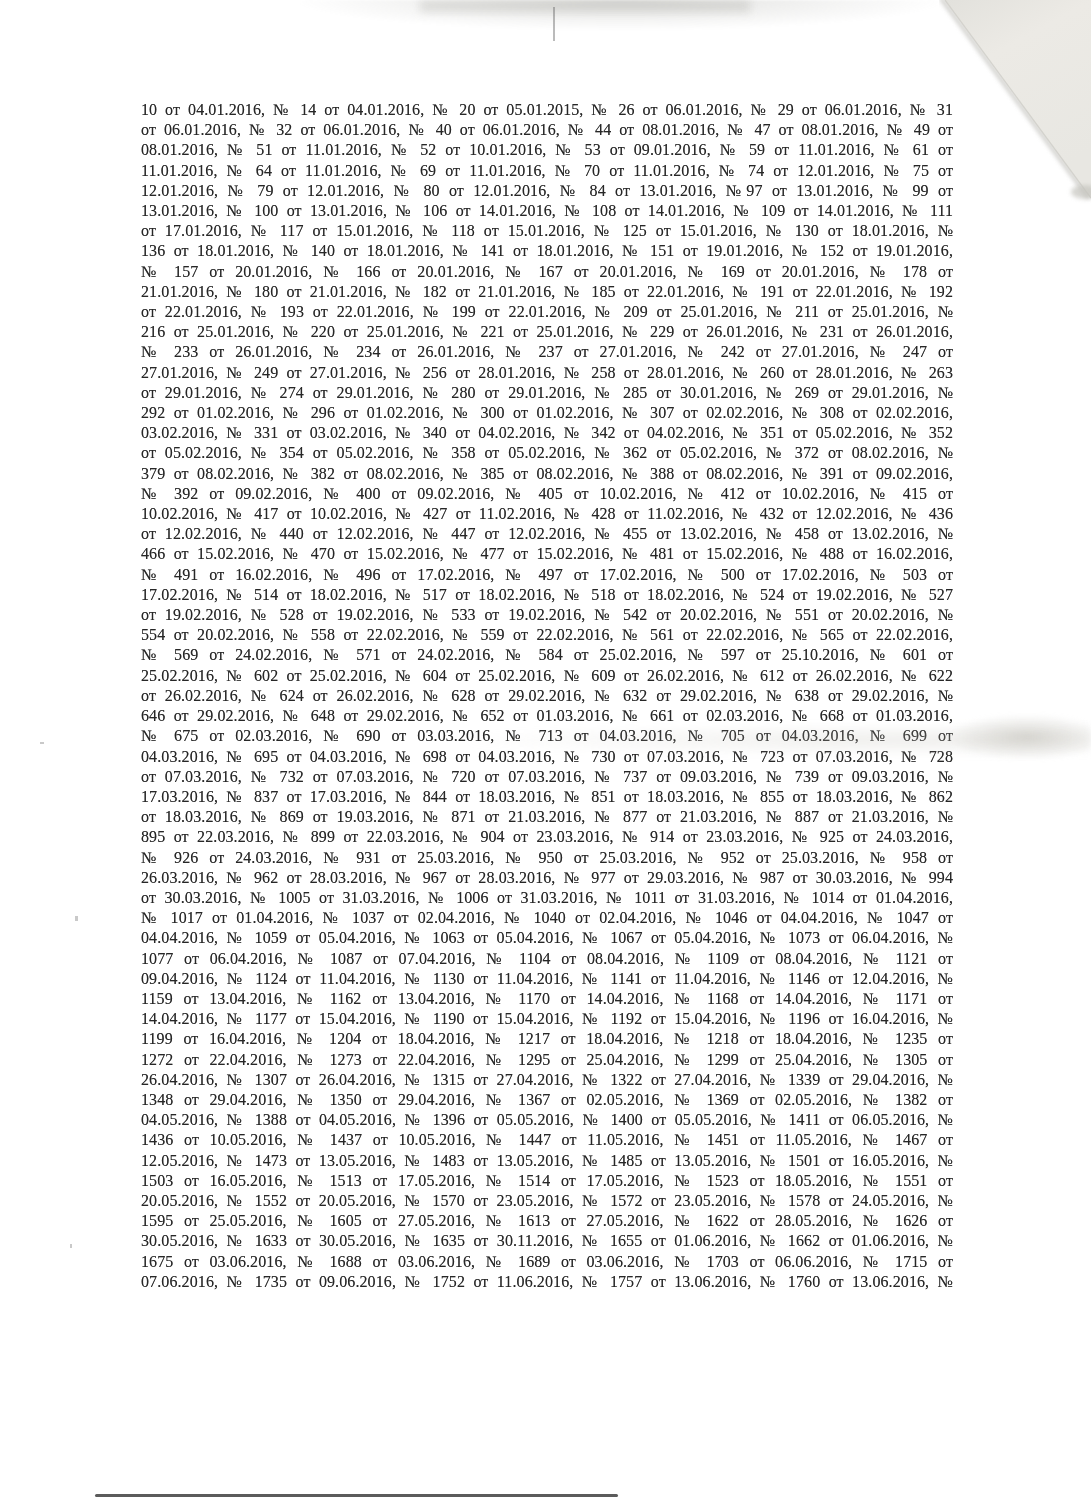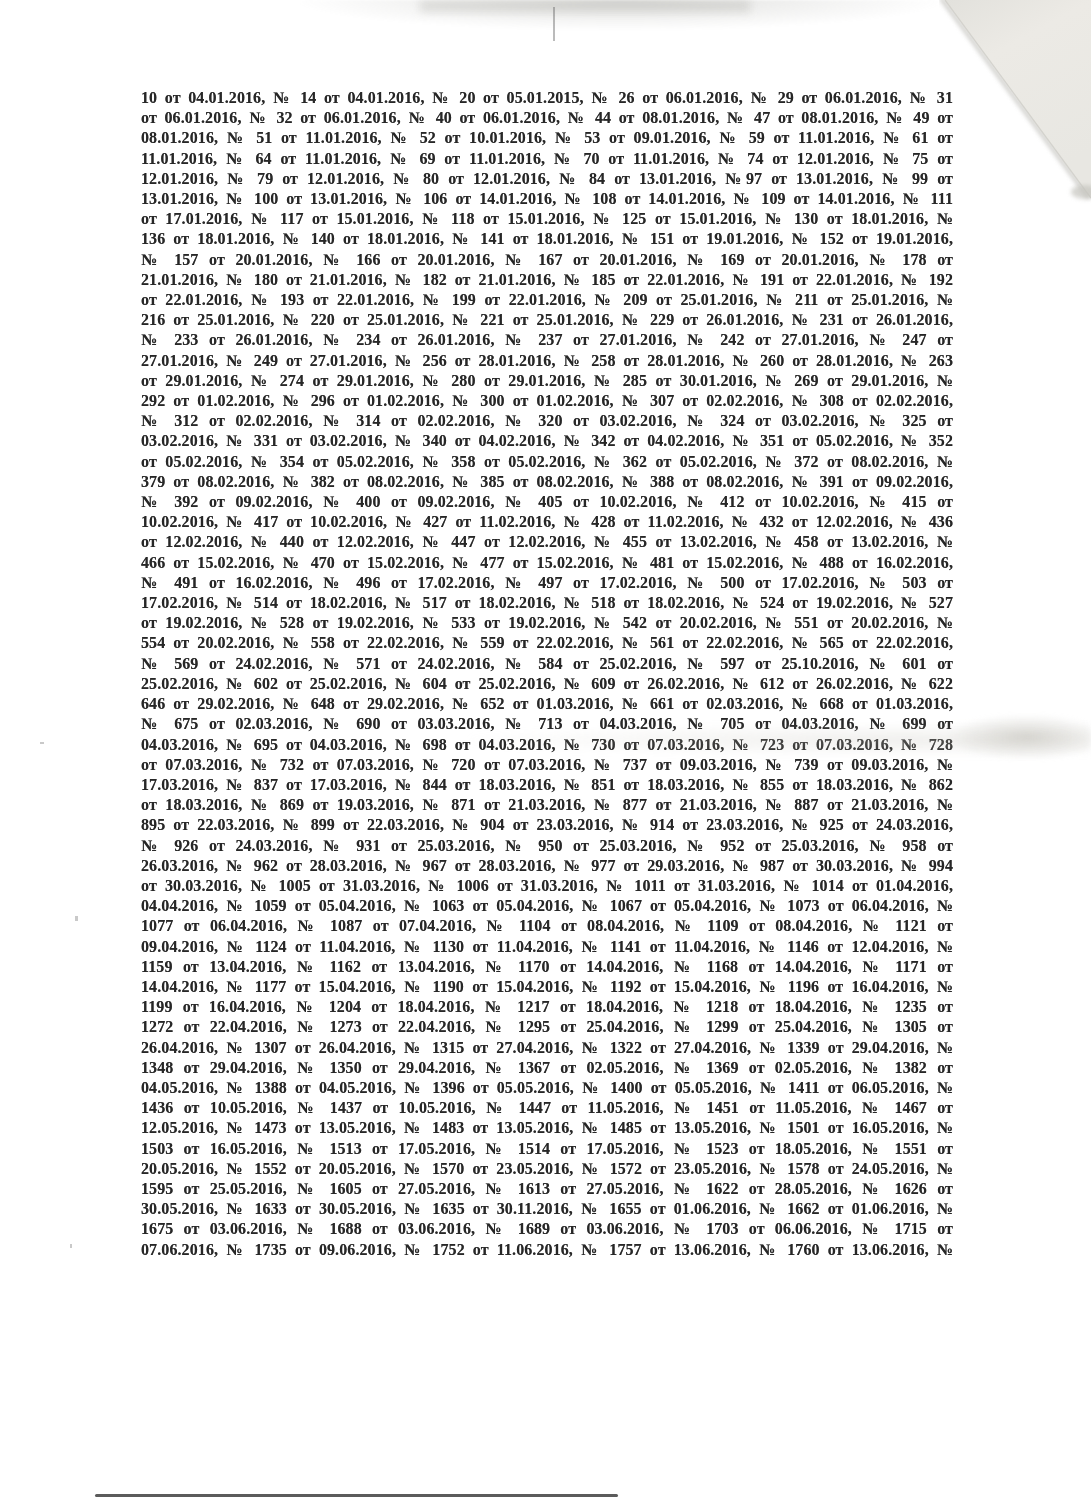--- a/index.html
+++ b/index.html
@@ -8,23 +8,22 @@
     width: 1091px;
     height: 1500px;
     background: #ffffff;
     overflow: hidden;
     font-family: "Liberation Serif", "DejaVu Serif", serif;
   }
   
   .text-block {
     position: absolute;
     left: 141px;
-    top: 88px;
+    top: 100px;
     width: 812px;
-    font-weight: bold;
   }
   .text-line {
     font-size: 16px;
     line-height: 20.2px;
     color: #272727;
     text-align: justify;
     text-align-last: justify;
     text-shadow: 0 0 0.4px rgba(45,45,45,0.55);
     letter-spacing: 0.1px;
   }
@@ -146,44 +145,45 @@
       <div class="text-line">от 17.01.2016, № 117 от 15.01.2016, № 118 от 15.01.2016, № 125 от 15.01.2016, № 130 от 18.01.2016, №</div>
       <div class="text-line">136 от 18.01.2016, № 140 от 18.01.2016, № 141 от 18.01.2016, № 151 от 19.01.2016, № 152 от 19.01.2016,</div>
       <div class="text-line">№ 157 от 20.01.2016, № 166 от 20.01.2016, № 167 от 20.01.2016, № 169 от 20.01.2016, № 178 от</div>
       <div class="text-line">21.01.2016, № 180 от 21.01.2016, № 182 от 21.01.2016, № 185 от 22.01.2016, № 191 от 22.01.2016, № 192</div>
       <div class="text-line">от 22.01.2016, № 193 от 22.01.2016, № 199 от 22.01.2016, № 209 от 25.01.2016, № 211 от 25.01.2016, №</div>
       <div class="text-line">216 от 25.01.2016, № 220 от 25.01.2016, № 221 от 25.01.2016, № 229 от 26.01.2016, № 231 от 26.01.2016,</div>
       <div class="text-line">№ 233 от 26.01.2016, № 234 от 26.01.2016, № 237 от 27.01.2016, № 242 от 27.01.2016, № 247 от</div>
       <div class="text-line">27.01.2016, № 249 от 27.01.2016, № 256 от 28.01.2016, № 258 от 28.01.2016, № 260 от 28.01.2016, № 263</div>
       <div class="text-line">от 29.01.2016, № 274 от 29.01.2016, № 280 от 29.01.2016, № 285 от 30.01.2016, № 269 от 29.01.2016, №</div>
       <div class="text-line">292 от 01.02.2016, № 296 от 01.02.2016, № 300 от 01.02.2016, № 307 от 02.02.2016, № 308 от 02.02.2016,</div>
-      <div class="text-line">№ 312 от 02.02.2016, № 314 от 02.02.2016, № 320 от 03.02.2016, № 324 от 03.02.2016, № 325 от</div>
       <div class="text-line">03.02.2016, № 331 от 03.02.2016, № 340 от 04.02.2016, № 342 от 04.02.2016, № 351 от 05.02.2016, № 352</div>
       <div class="text-line">от 05.02.2016, № 354 от 05.02.2016, № 358 от 05.02.2016, № 362 от 05.02.2016, № 372 от 08.02.2016, №</div>
       <div class="text-line">379 от 08.02.2016, № 382 от 08.02.2016, № 385 от 08.02.2016, № 388 от 08.02.2016, № 391 от 09.02.2016,</div>
       <div class="text-line">№ 392 от 09.02.2016, № 400 от 09.02.2016, № 405 от 10.02.2016, № 412 от 10.02.2016, № 415 от</div>
       <div class="text-line">10.02.2016, № 417 от 10.02.2016, № 427 от 11.02.2016, № 428 от 11.02.2016, № 432 от 12.02.2016, № 436</div>
       <div class="text-line">от 12.02.2016, № 440 от 12.02.2016, № 447 от 12.02.2016, № 455 от 13.02.2016, № 458 от 13.02.2016, №</div>
       <div class="text-line">466 от 15.02.2016, № 470 от 15.02.2016, № 477 от 15.02.2016, № 481 от 15.02.2016, № 488 от 16.02.2016,</div>
       <div class="text-line">№ 491 от 16.02.2016, № 496 от 17.02.2016, № 497 от 17.02.2016, № 500 от 17.02.2016, № 503 от</div>
       <div class="text-line">17.02.2016, № 514 от 18.02.2016, № 517 от 18.02.2016, № 518 от 18.02.2016, № 524 от 19.02.2016, № 527</div>
       <div class="text-line">от 19.02.2016, № 528 от 19.02.2016, № 533 от 19.02.2016, № 542 от 20.02.2016, № 551 от 20.02.2016, №</div>
       <div class="text-line">554 от 20.02.2016, № 558 от 22.02.2016, № 559 от 22.02.2016, № 561 от 22.02.2016, № 565 от 22.02.2016,</div>
       <div class="text-line">№ 569 от 24.02.2016, № 571 от 24.02.2016, № 584 от 25.02.2016, № 597 от 25.10.2016, № 601 от</div>
       <div class="text-line">25.02.2016, № 602 от 25.02.2016, № 604 от 25.02.2016, № 609 от 26.02.2016, № 612 от 26.02.2016, № 622</div>
+      <div class="text-line">от 26.02.2016, № 624 от 26.02.2016, № 628 от 29.02.2016, № 632 от 29.02.2016, № 638 от 29.02.2016, №</div>
       <div class="text-line">646 от 29.02.2016, № 648 от 29.02.2016, № 652 от 01.03.2016, № 661 от 02.03.2016, № 668 от 01.03.2016,</div>
       <div class="text-line">№ 675 от 02.03.2016, № 690 от 03.03.2016, № 713 от 04.03.2016, № 705 от 04.03.2016, № 699 от</div>
       <div class="text-line">04.03.2016, № 695 от 04.03.2016, № 698 от 04.03.2016, № 730 от 07.03.2016, № 723 от 07.03.2016, № 728</div>
       <div class="text-line">от 07.03.2016, № 732 от 07.03.2016, № 720 от 07.03.2016, № 737 от 09.03.2016, № 739 от 09.03.2016, №</div>
       <div class="text-line">17.03.2016, № 837 от 17.03.2016, № 844 от 18.03.2016, № 851 от 18.03.2016, № 855 от 18.03.2016, № 862</div>
       <div class="text-line">от 18.03.2016, № 869 от 19.03.2016, № 871 от 21.03.2016, № 877 от 21.03.2016, № 887 от 21.03.2016, №</div>
       <div class="text-line">895 от 22.03.2016, № 899 от 22.03.2016, № 904 от 23.03.2016, № 914 от 23.03.2016, № 925 от 24.03.2016,</div>
       <div class="text-line">№ 926 от 24.03.2016, № 931 от 25.03.2016, № 950 от 25.03.2016, № 952 от 25.03.2016, № 958 от</div>
       <div class="text-line">26.03.2016, № 962 от 28.03.2016, № 967 от 28.03.2016, № 977 от 29.03.2016, № 987 от 30.03.2016, № 994</div>
       <div class="text-line">от 30.03.2016, № 1005 от 31.03.2016, № 1006 от 31.03.2016, № 1011 от 31.03.2016, № 1014 от 01.04.2016,</div>
+      <div class="text-line">№ 1017 от 01.04.2016, № 1037 от 02.04.2016, № 1040 от 02.04.2016, № 1046 от 04.04.2016, № 1047 от</div>
       <div class="text-line">04.04.2016, № 1059 от 05.04.2016, № 1063 от 05.04.2016, № 1067 от 05.04.2016, № 1073 от 06.04.2016, №</div>
       <div class="text-line">1077 от 06.04.2016, № 1087 от 07.04.2016, № 1104 от 08.04.2016, № 1109 от 08.04.2016, № 1121 от</div>
       <div class="text-line">09.04.2016, № 1124 от 11.04.2016, № 1130 от 11.04.2016, № 1141 от 11.04.2016, № 1146 от 12.04.2016, №</div>
       <div class="text-line">1159 от 13.04.2016, № 1162 от 13.04.2016, № 1170 от 14.04.2016, № 1168 от 14.04.2016, № 1171 от</div>
       <div class="text-line">14.04.2016, № 1177 от 15.04.2016, № 1190 от 15.04.2016, № 1192 от 15.04.2016, № 1196 от 16.04.2016, №</div>
       <div class="text-line">1199 от 16.04.2016, № 1204 от 18.04.2016, № 1217 от 18.04.2016, № 1218 от 18.04.2016, № 1235 от</div>
       <div class="text-line">1272 от 22.04.2016, № 1273 от 22.04.2016, № 1295 от 25.04.2016, № 1299 от 25.04.2016, № 1305 от</div>
       <div class="text-line">26.04.2016, № 1307 от 26.04.2016, № 1315 от 27.04.2016, № 1322 от 27.04.2016, № 1339 от 29.04.2016, №</div>
       <div class="text-line">1348 от 29.04.2016, № 1350 от 29.04.2016, № 1367 от 02.05.2016, № 1369 от 02.05.2016, № 1382 от</div>
       <div class="text-line">04.05.2016, № 1388 от 04.05.2016, № 1396 от 05.05.2016, № 1400 от 05.05.2016, № 1411 от 06.05.2016, №</div>

